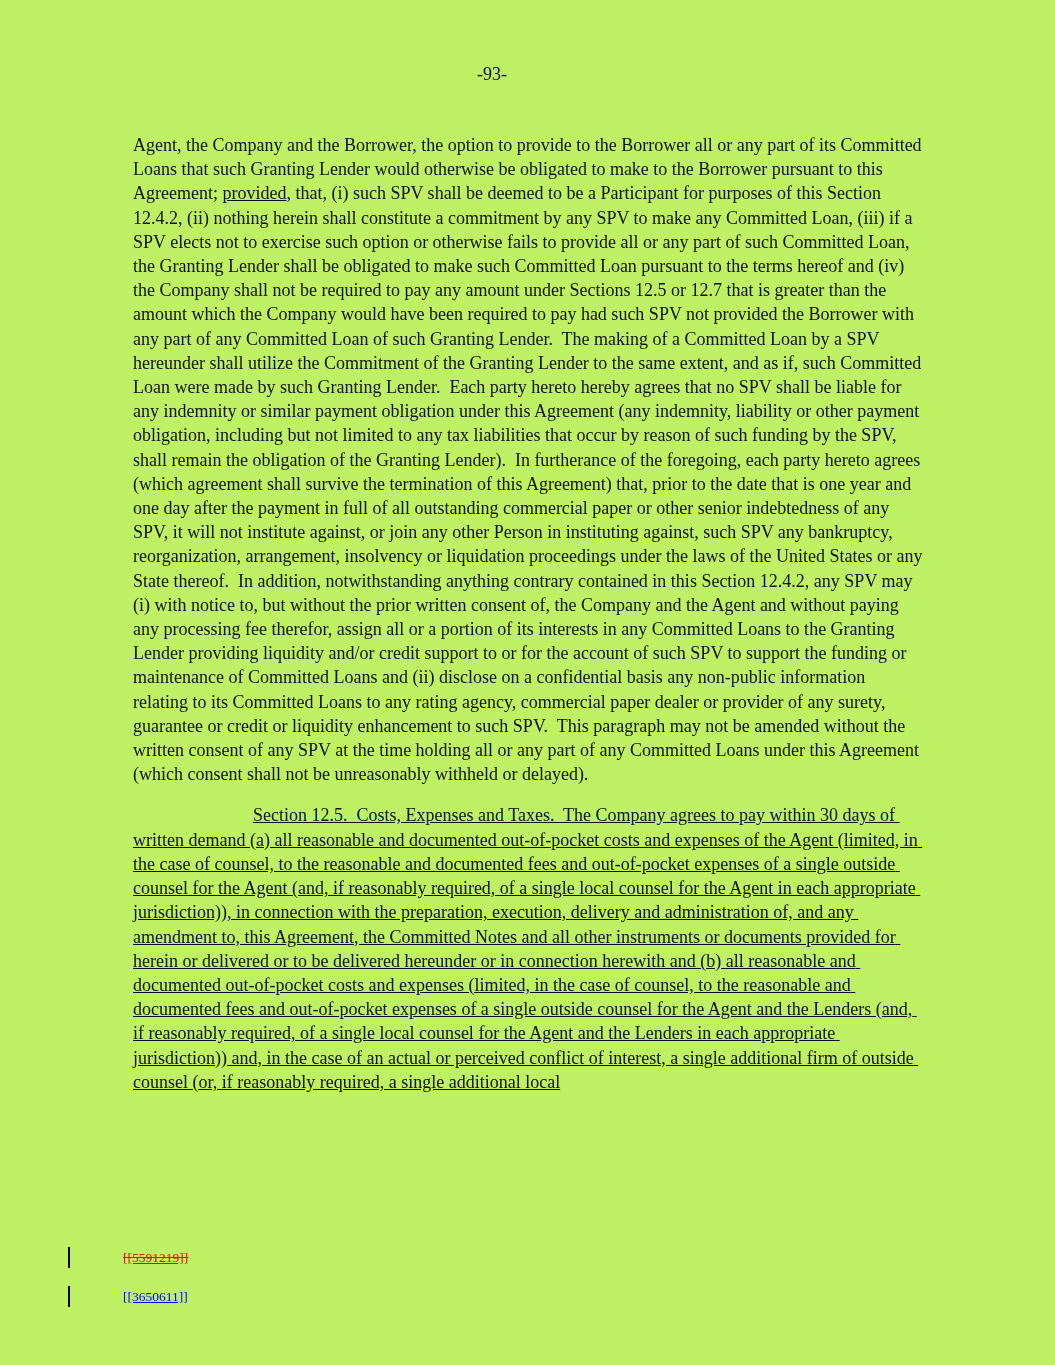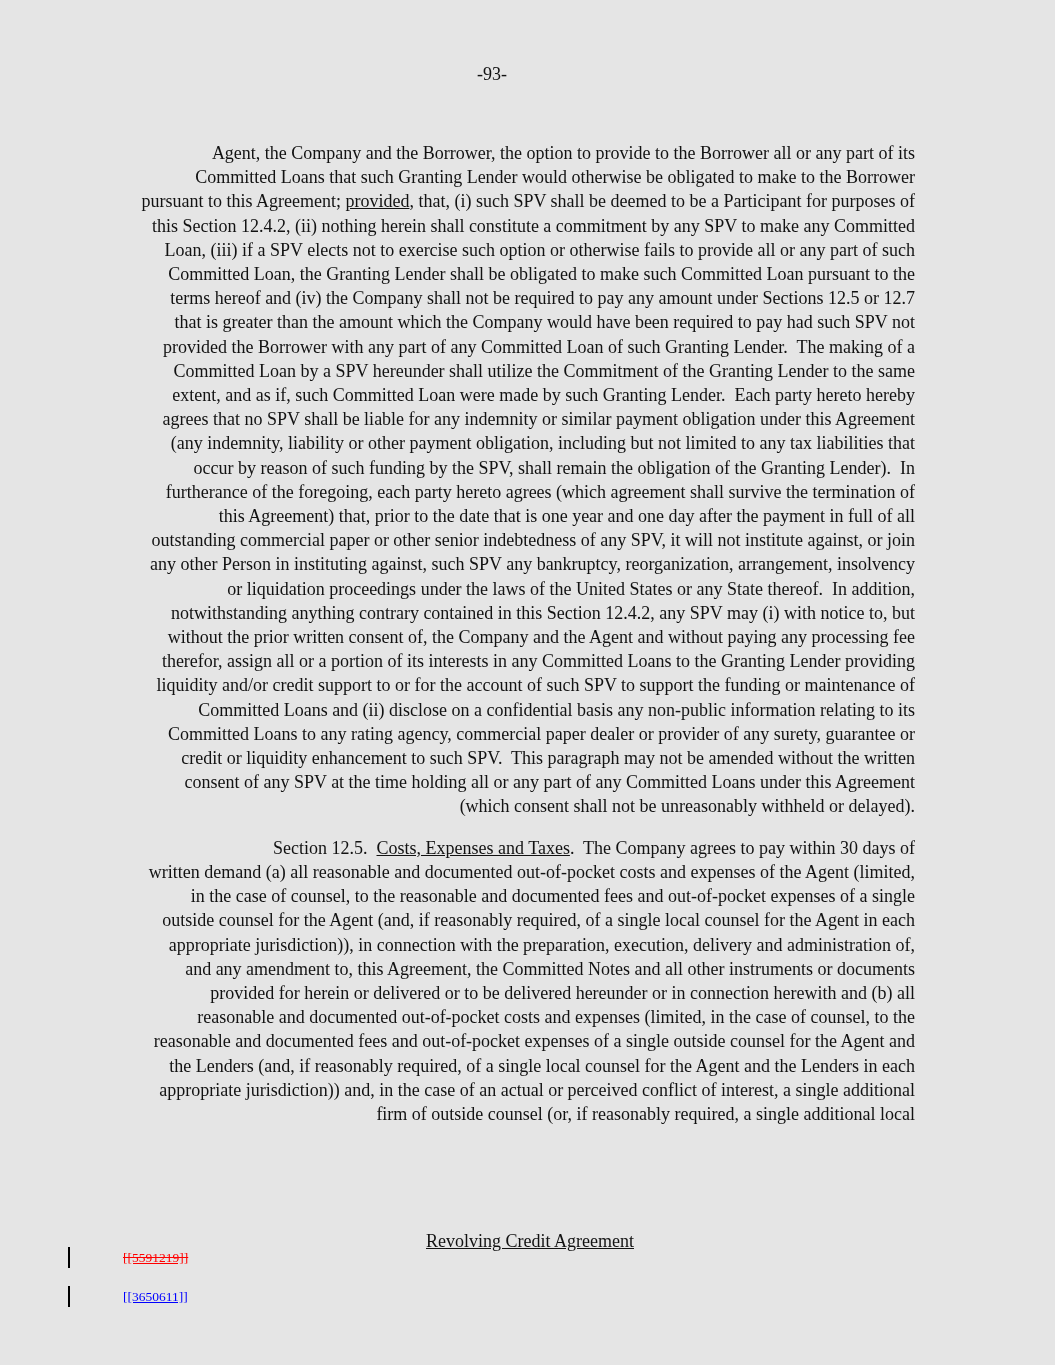--- a/index.html
+++ b/index.html
@@ -4,21 +4,21 @@
 <style>
   html, body {
     margin: 0;
     padding: 0;
     background: #ffffff;
   }
   .page {
     position: relative;
     width: 1055px;
     height: 1365px;
-    background: #e5e5e5;
+    background: #bef264;
     font-family: "Liberation Serif", serif;
     color: #121212;
     overflow: hidden;
   }
   .page-number {
     position: absolute;
     top: 63px;
     left: 125px;
     width: 734px;
     text-align: center;
@@ -28,26 +28,26 @@
   .body-copy {
     position: absolute;
     top: 125px;
     left: 125px;
     width: 806px;
     font-size: 18px;
     line-height: 24.2px;
     text-align: left;
   }
   .para {
-    margin: 16px;
+    margin: 8px;
     white-space: pre-wrap;
-    text-align: right;
   }
   .para + .para {
     margin-top: 17px;
+    text-decoration: underline;
   }
   .indented {
     text-indent: 120px;
   }
   .underline {
     text-decoration: underline;
   }
   .footer-title {
     position: absolute;
     top: 1230px;
@@ -91,21 +91,20 @@
 <div class="page">
 
   <div class="page-number">-93-</div>
 
   <div class="body-copy">
     <p class="para"><span>Agent, the Company and the Borrower, the option to provide to the Borrower all or any part of its Committed Loans that such Granting Lender would otherwise be obligated to make to the Borrower pursuant to this Agreement; </span><span class="underline">provided</span><span>, that, (i) such SPV shall be deemed to be a Participant for purposes of this Section 12.4.2, (ii) nothing herein shall constitute a commitment by any SPV to make any Committed Loan, (iii) if a SPV elects not to exercise such option or otherwise fails to provide all or any part of such Committed Loan, the Granting Lender shall be obligated to make such Committed Loan pursuant to the terms hereof and (iv) the Company shall not be required to pay any amount under Sections 12.5 or 12.7 that is greater than the amount which the Company would have been required to pay had such SPV not provided the Borrower with any part of any Committed Loan of such Granting Lender.  The making of a Committed Loan by a SPV hereunder shall utilize the Commitment of the Granting Lender to the same extent, and as if, such Committed Loan were made by such Granting Lender.  Each party hereto hereby agrees that no SPV shall be liable for any indemnity or similar payment obligation under this Agreement (any indemnity, liability or other payment obligation, including but not limited to any tax liabilities that occur by reason of such funding by the SPV, shall remain the obligation of the Granting Lender).  In furtherance of the foregoing, each party hereto agrees (which agreement shall survive the termination of this Agreement) that, prior to the date that is one year and one day after the payment in full of all outstanding commercial paper or other senior indebtedness of any SPV, it will not institute against, or join any other Person in instituting against, such SPV any bankruptcy, reorganization, arrangement, insolvency or liquidation proceedings under the laws of the United States or any State thereof.  In addition, notwithstanding anything contrary contained in this Section 12.4.2, any SPV may (i) with notice to, but without the prior written consent of, the Company and the Agent and without paying any processing fee therefor, assign all or a portion of its interests in any Committed Loans to the Granting Lender providing liquidity and/or credit support to or for the account of such SPV to support the funding or maintenance of Committed Loans and (ii) disclose on a confidential basis any non-public information relating to its Committed Loans to any rating agency, commercial paper dealer or provider of any surety, guarantee or credit or liquidity enhancement to such SPV.  This paragraph may not be amended without the written consent of any SPV at the time holding all or any part of any Committed Loans under this Agreement (which consent shall not be unreasonably withheld or delayed).</span></p>
 
     <p class="para indented"><span>Section 12.5.  </span><span class="underline">Costs, Expenses and Taxes</span><span>.  The Company agrees to pay within 30 days of written demand (a) all reasonable and documented out-of-pocket costs and expenses of the Agent (limited, in the case of counsel, to the reasonable and documented fees and out-of-pocket expenses of a single outside counsel for the Agent (and, if reasonably required, of a single local counsel for the Agent in each appropriate jurisdiction)), in connection with the preparation, execution, delivery and administration of, and any amendment to, this Agreement, the Committed Notes and all other instruments or documents provided for herein or delivered or to be delivered hereunder or in connection herewith and (b) all reasonable and documented out-of-pocket costs and expenses (limited, in the case of counsel, to the reasonable and documented fees and out-of-pocket expenses of a single outside counsel for the Agent and the Lenders (and, if reasonably required, of a single local counsel for the Agent and the Lenders in each appropriate jurisdiction)) and, in the case of an actual or perceived conflict of interest, a single additional firm of outside counsel (or, if reasonably required, a single additional local</span></p>
   </div>
 
-  <div class="footer-title">Revolving Credit Agreement</div>
 
   <div class="change-bar change-bar-1"></div>
   <div class="rev-id rev-deleted">[[5591219]]</div>
 
   <div class="change-bar change-bar-2"></div>
   <div class="rev-id rev-added">[[3650611]]</div>
 
 </div>
 
 </body></html>

